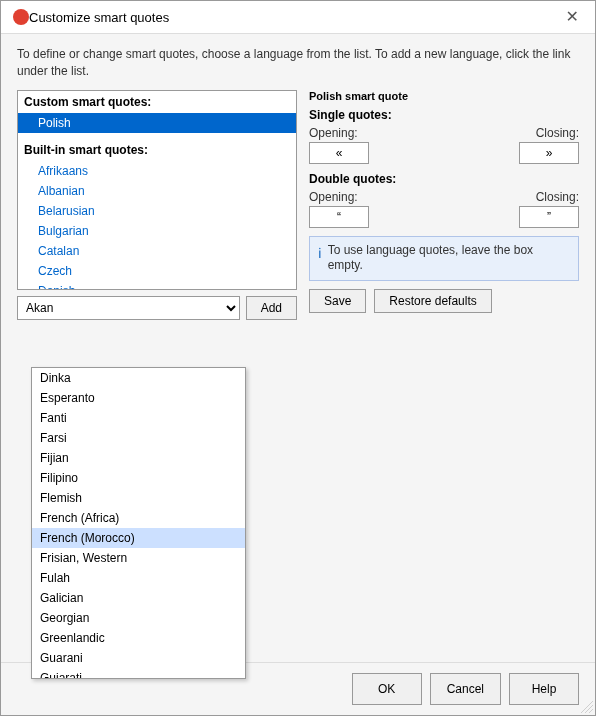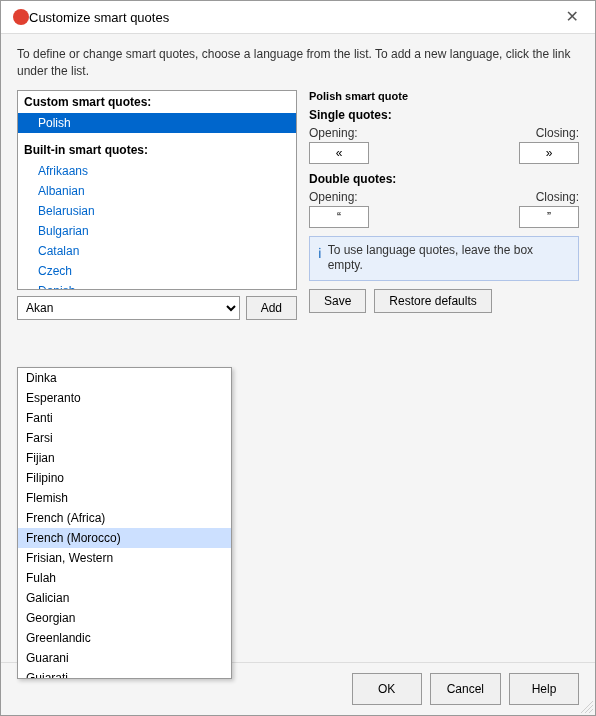--- a/index.html
+++ b/index.html
@@ -196,21 +196,21 @@
       border: 1px solid #999;
       background: #f0f0f0;
       cursor: pointer;
       font-size: 12px;
     }
 
     
     .dropdown-list {
       position: absolute;
       top: 366px;
-      left: 16px;
+      left: 30px;
       width: 215px;
       background: #fff;
       border: 1px solid #999;
       z-index: 100;
       box-shadow: 2px 2px 4px rgba(0,0,0,0.2);
     }
     .dropdown-list-inner {
       max-height: 310px;
       overflow-y: auto;
       overflow-x: hidden;

